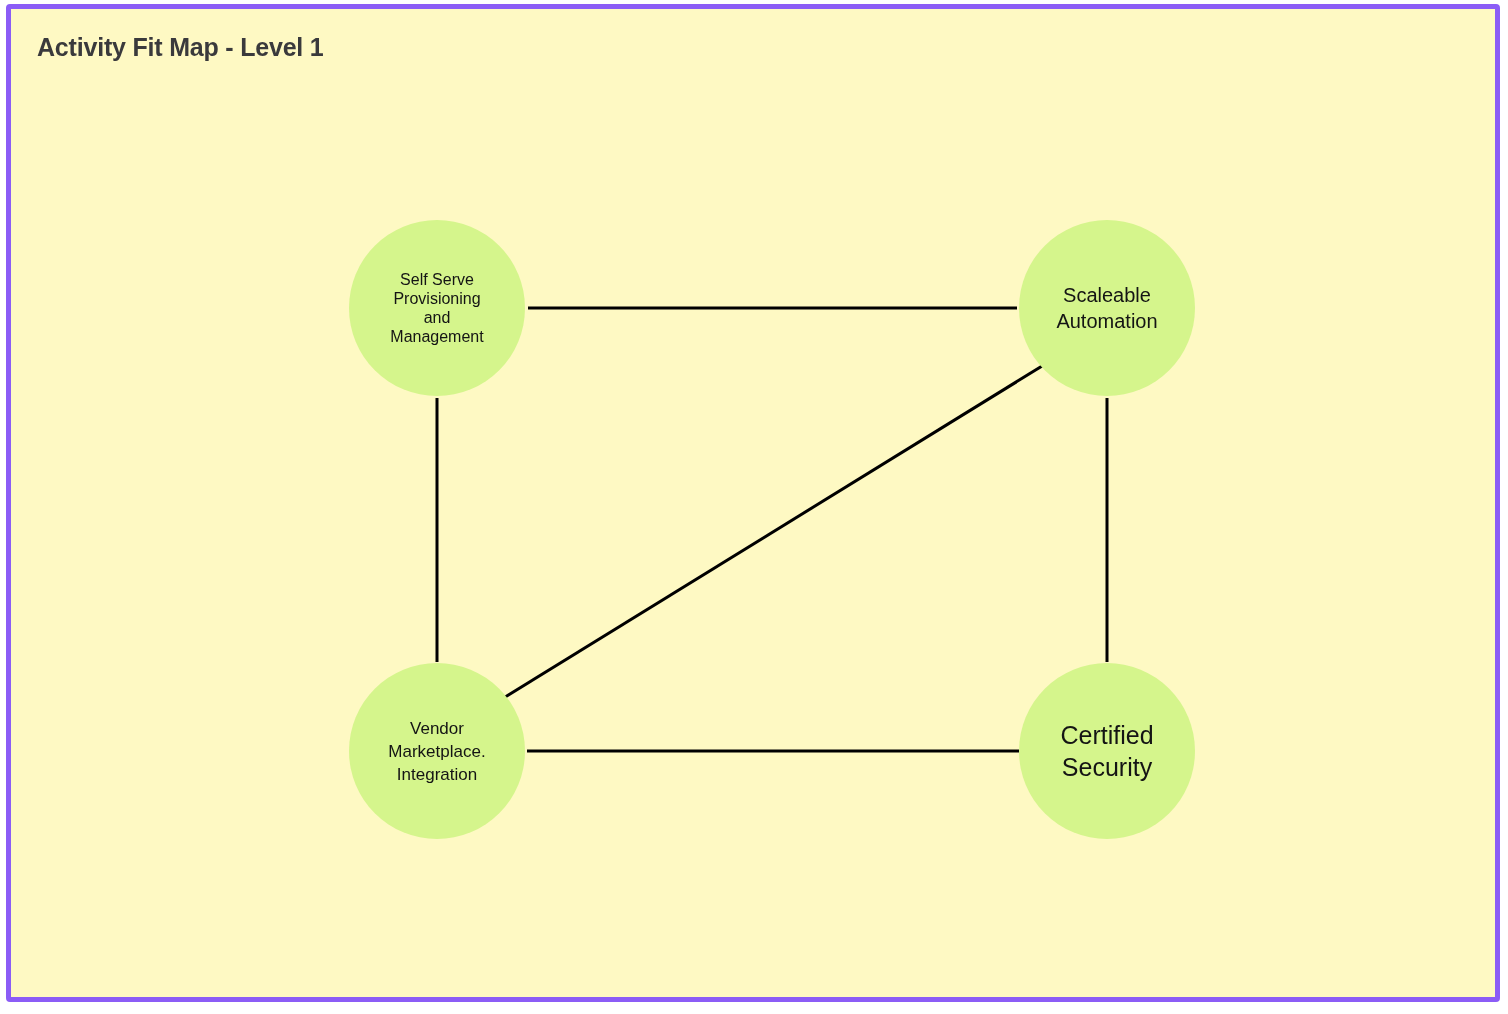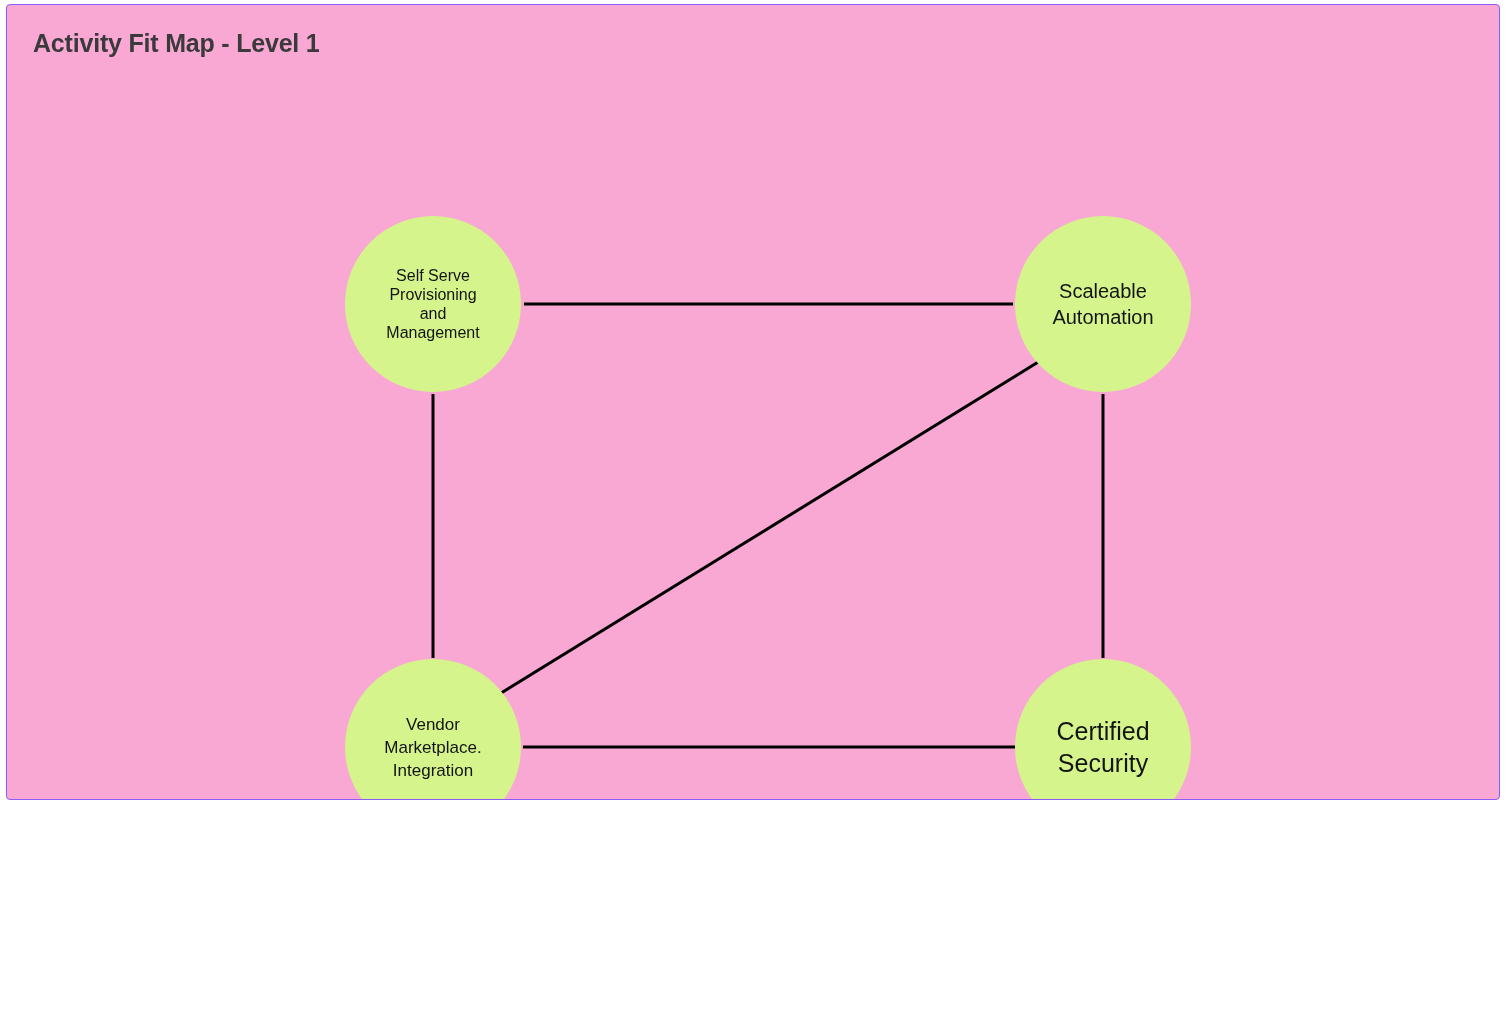--- a/index.html
+++ b/index.html
@@ -13,23 +13,23 @@
     height: 1014px;
     overflow: hidden;
     font-family: "Liberation Sans", "DejaVu Sans", sans-serif;
   }
 
   #app-card {
     position: absolute;
     left: 6px;
     top: 4px;
     width: 1494px;
-    height: 796px;
-    background: #f9a8d4;
-    border: 1px solid #8b5cf6;
+    height: 998px;
+    background: #fef9c3;
+    border: 5px solid #8b5cf6;
     border-radius: 4px;
     box-sizing: border-box;
     overflow: hidden;
   }
 
   #page-title {
     position: absolute;
     left: 26px;
     top: 24px;
     font-size: 25px;

